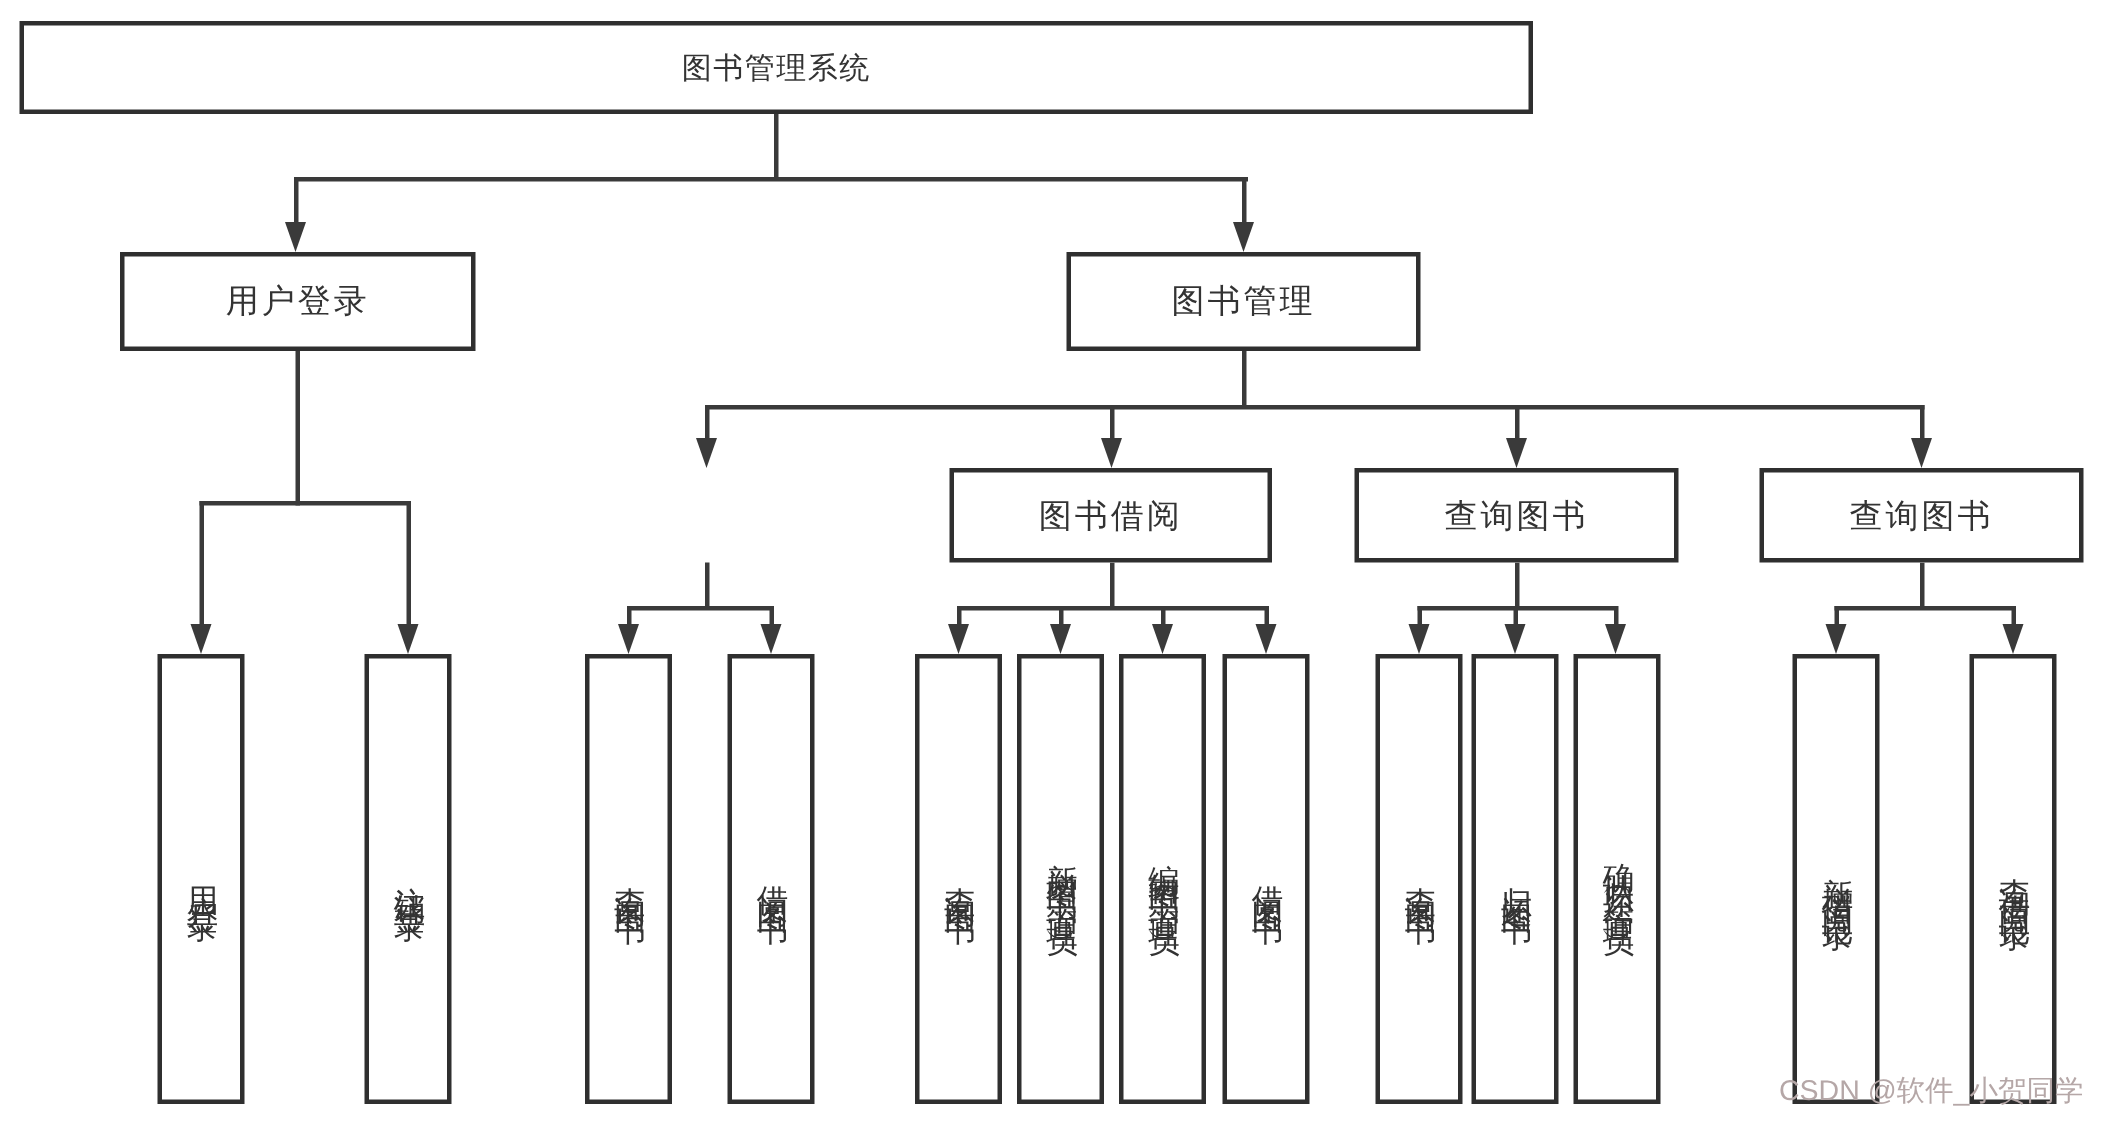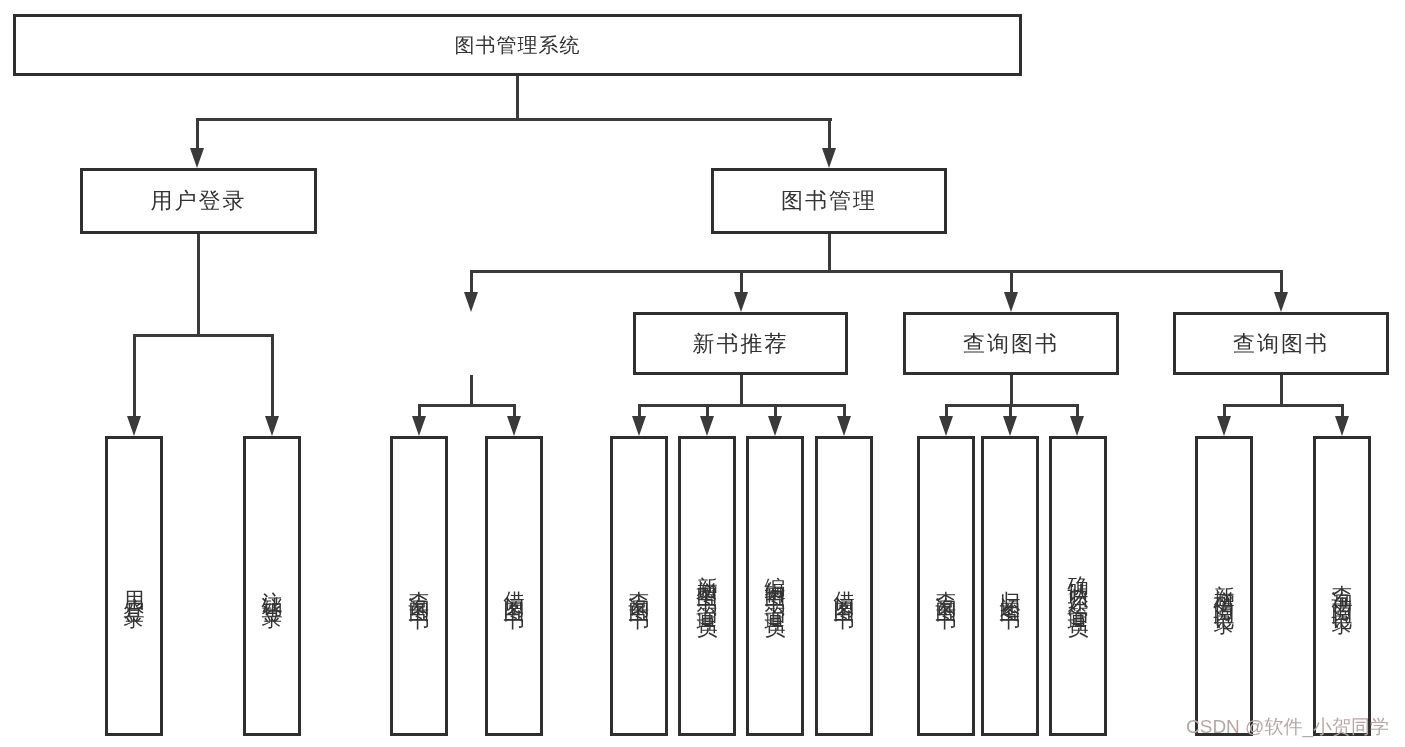--- a/index.html
+++ b/index.html
@@ -116,21 +116,21 @@
   </div>
 
   <div class="node h" style="left:80px;top:168px;width:237px;height:66px;">
     <span>用户登录</span>
   </div>
   <div class="node h" style="left:711px;top:168px;width:236px;height:66px;">
     <span>图书管理</span>
   </div>
 
   <div class="node h" style="left:633px;top:312px;width:215px;height:63px;">
-    <span>新书推荐</span>
+    <span>图书借阅</span>
   </div>
   <div class="node h" style="left:903px;top:312px;width:216px;height:63px;">
     <span>查询图书</span>
   </div>
   <div class="node h" style="left:1173px;top:312px;width:216px;height:63px;">
     <span>查询图书</span>
   </div>
 
   <div class="node v" style="left:105px;top:436px;width:58px;height:300px;">
     <span>用户登录</span>

